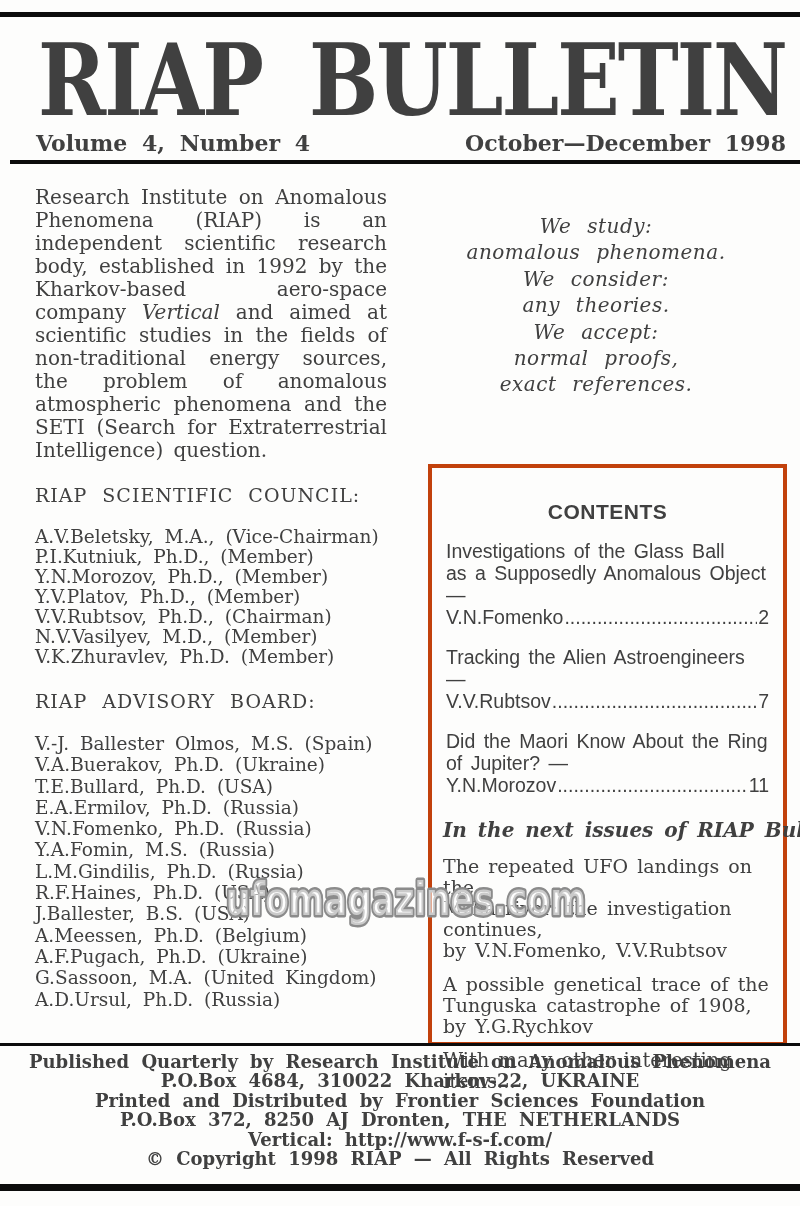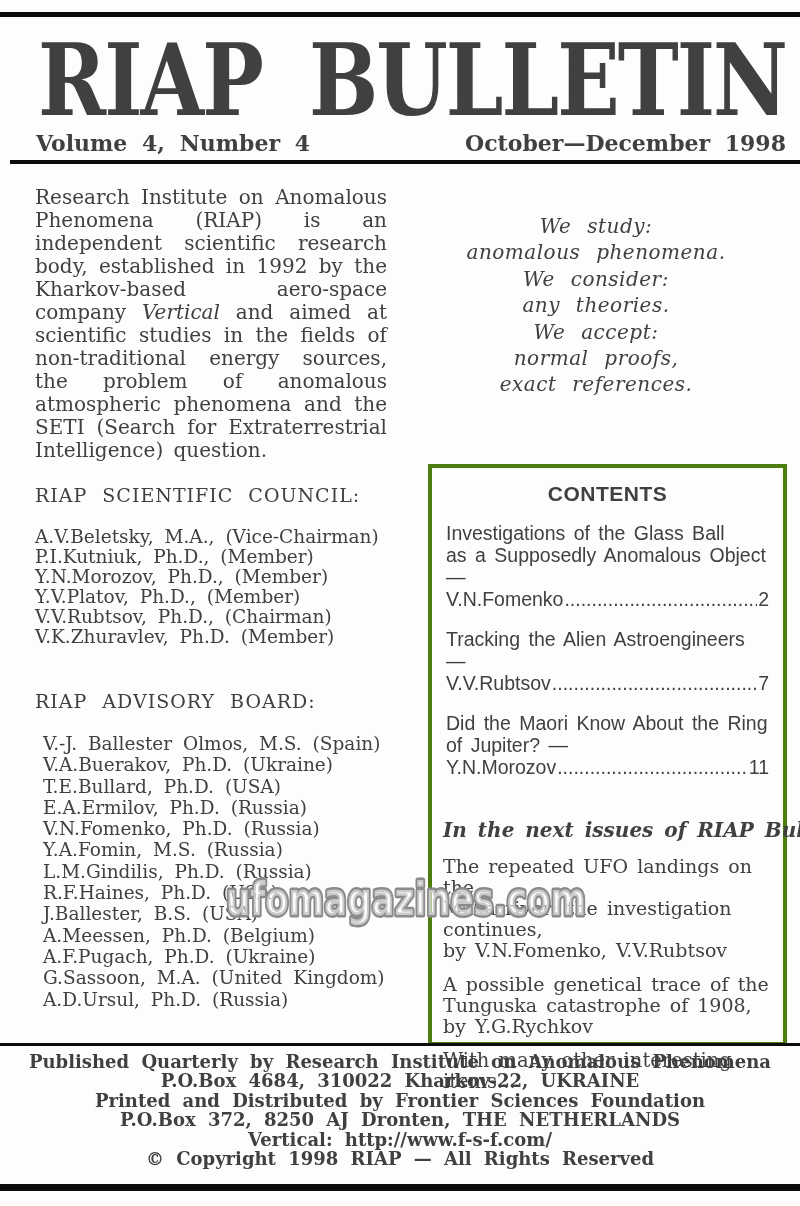--- a/index.html
+++ b/index.html
@@ -44,34 +44,34 @@
   }
   .council-heading{top:484px;}
   .advisory-heading{top:690px;}
   .member-list{
     position:absolute;left:35px;
     font-size:18.5px;word-spacing:5px;
   }
   .council-list{top:527px;}
   .council-list .member-line{line-height:20px;}
   .advisory-list{top:733px;}
-  .advisory-list .member-line{line-height:21.3px;margin-left:8px;}
+  .advisory-list .member-line{line-height:21.3px;}
 
   
   .motto{
     position:absolute;left:400px;top:213px;width:392px;
     text-align:center;font-style:italic;font-size:20px;line-height:26.4px;
     word-spacing:9px;letter-spacing:0.5px;
   }
 
   
   .contents-box{
     position:absolute;left:428px;top:464px;width:359px;height:582px;
-    box-sizing:border-box;border:4px solid #4d7c0f;
-    padding:10px 14px 0 14px;
+    box-sizing:border-box;border:4px solid #c2410c;
+    padding:28px 14px 0 14px;
     font-family:"Liberation Sans", sans-serif;
   }
   .contents-title{
     text-align:center;font-weight:bold;font-size:21px;letter-spacing:0.5px;
     margin:4px 0 16px 0;
   }
   .toc-entry{font-size:19.5px;line-height:22px;margin-bottom:18px;word-spacing:3px;}
   .toc-author-line{display:flex;align-items:baseline;}
   .leader{flex:1;overflow:hidden;white-space:nowrap;margin:0 1px;}
   .leader::after{content:"....................................................................................";}
@@ -130,20 +130,21 @@
       <div class="motto-line">exact references.</div>
     </div>
 
   <div class="section-heading council-heading">RIAP SCIENTIFIC COUNCIL:</div>
   <div class="member-list council-list">
       <div class="member-line">A.V.Beletsky, M.A., (Vice-Chairman)</div>
       <div class="member-line">P.I.Kutniuk, Ph.D., (Member)</div>
       <div class="member-line">Y.N.Morozov, Ph.D., (Member)</div>
       <div class="member-line">Y.V.Platov, Ph.D., (Member)</div>
       <div class="member-line">V.V.Rubtsov, Ph.D., (Chairman)</div>
+      <div class="member-line">N.V.Vasilyev, M.D., (Member)</div>
       <div class="member-line">V.K.Zhuravlev, Ph.D. (Member)</div>
     </div>
 
   <div class="section-heading advisory-heading">RIAP ADVISORY BOARD:</div>
   <div class="member-list advisory-list">
       <div class="member-line">V.-J. Ballester Olmos, M.S. (Spain)</div>
       <div class="member-line">V.A.Buerakov, Ph.D. (Ukraine)</div>
       <div class="member-line">T.E.Bullard, Ph.D. (USA)</div>
       <div class="member-line">E.A.Ermilov, Ph.D. (Russia)</div>
       <div class="member-line">V.N.Fomenko, Ph.D. (Russia)</div>

